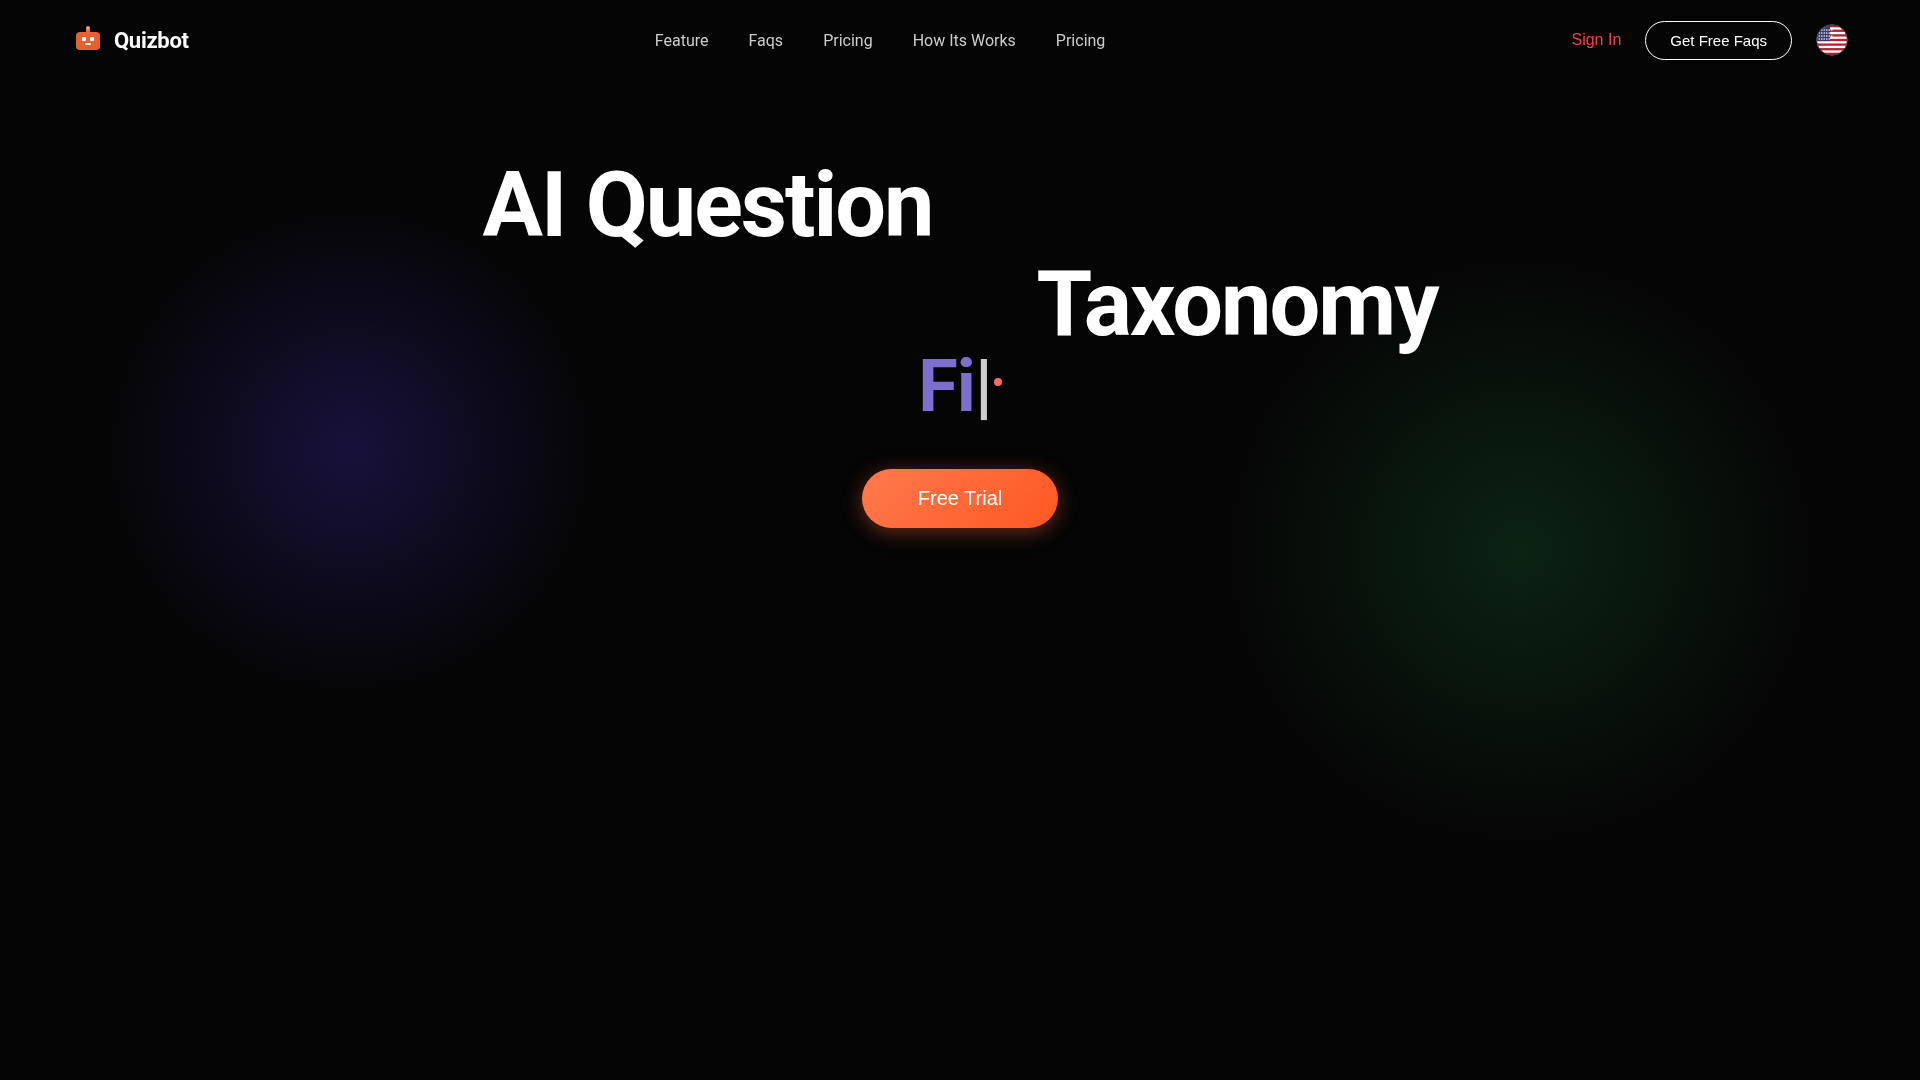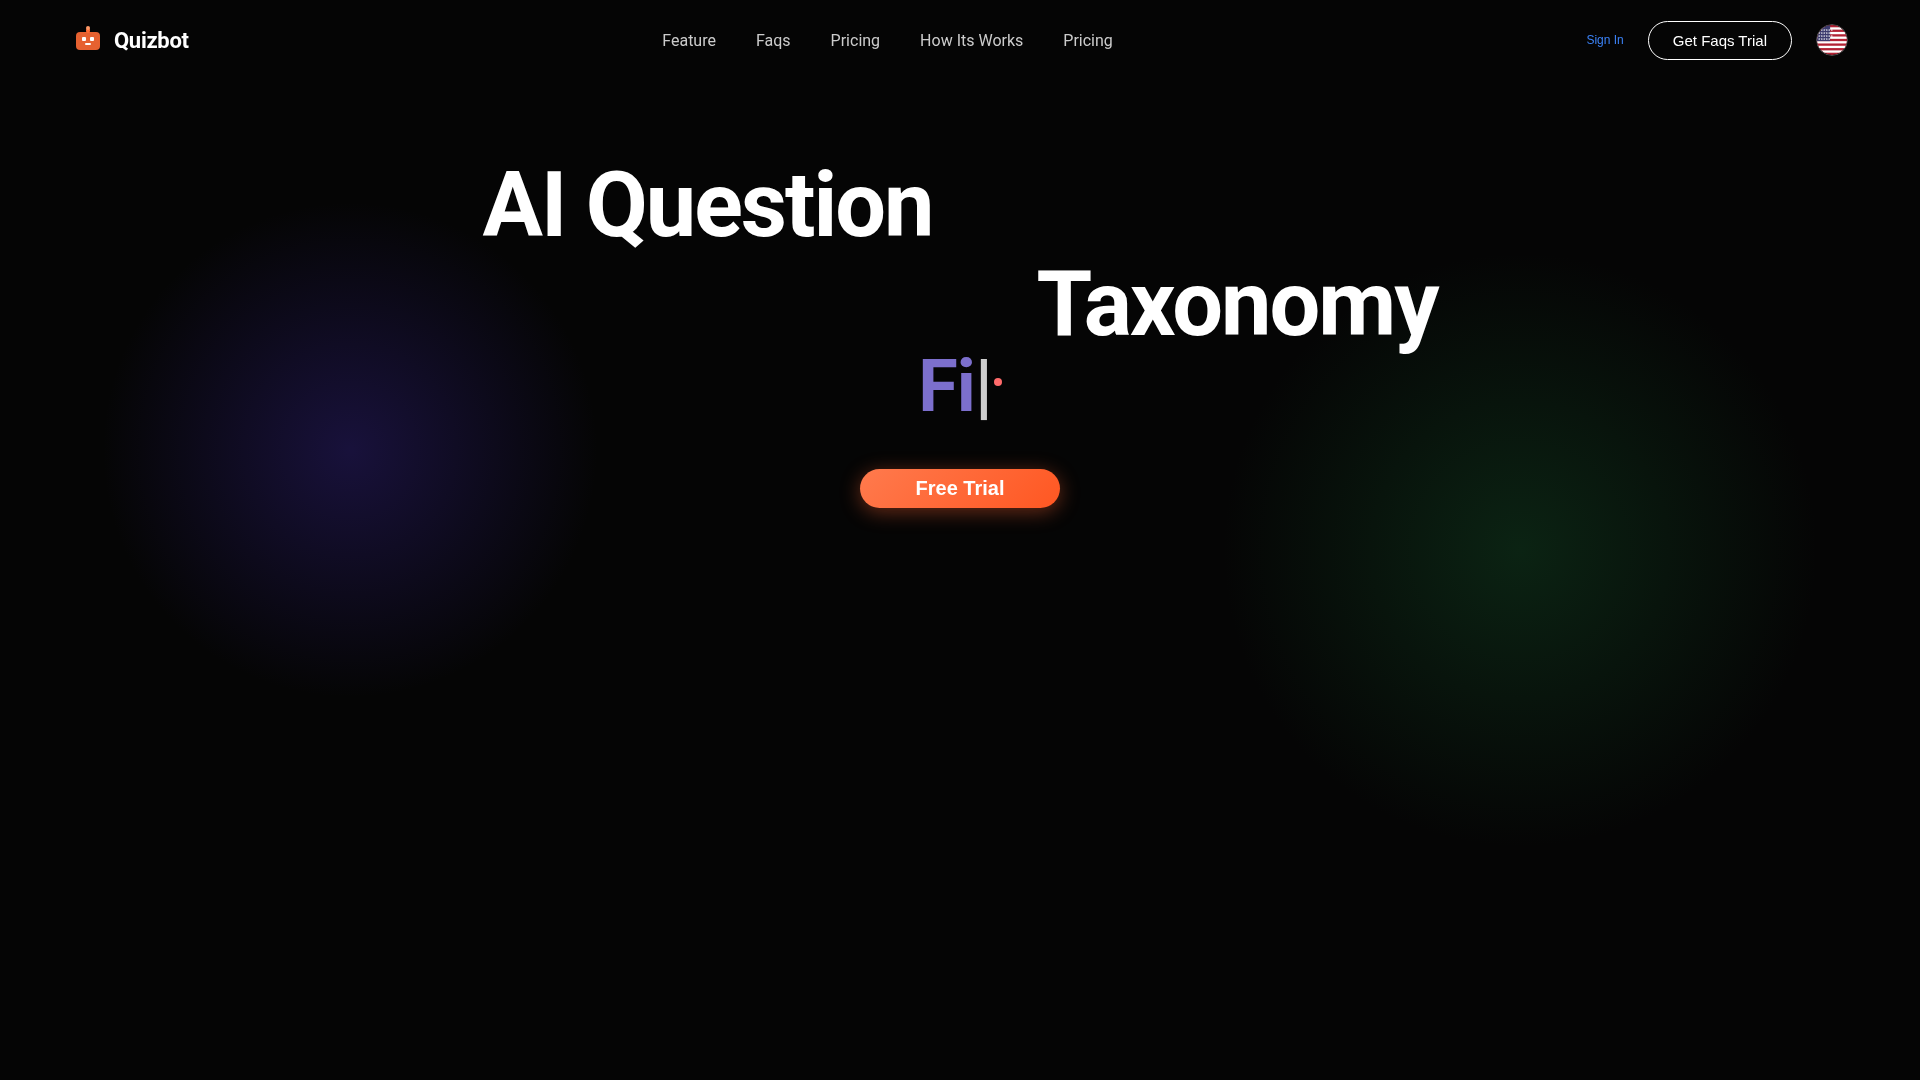--- a/index.html
+++ b/index.html
@@ -85,23 +85,23 @@
       transition: color 0.2s;
     }
 
     .nav-right {
       display: flex;
       align-items: center;
       gap: 24px;
     }
 
     .sign-in-btn {
-      color: #3b82f6;
+      color: #ef4444;
       text-decoration: none;
-      font-size: 12px;
+      font-size: 16px;
       font-weight: 400;
       background: none;
       border: none;
       cursor: pointer;
     }
 
     .get-free-trial-btn {
       background: transparent;
       border: 1.5px solid #ffffff;
       color: #ffffff;
@@ -189,24 +189,24 @@
       background: #ff6b6b;
       border-radius: 50%;
       margin-left: 2px;
       vertical-align: super;
     }
 
     .free-trial-btn {
       background: linear-gradient(135deg, #ff7a4d, #ff5722);
       color: #ffffff;
       border: none;
-      padding: 8px 56px;
+      padding: 18px 56px;
       border-radius: 50px;
       font-size: 20px;
-      font-weight: 700;
+      font-weight: 400;
       cursor: pointer;
       transition: transform 0.2s, box-shadow 0.2s;
       box-shadow: 0 4px 20px rgba(255, 100, 50, 0.4);
     }
 
     
     .us-flag {
       width: 32px;
       height: 32px;
       border-radius: 50%;
@@ -236,21 +236,21 @@
   <ul class="nav-links">
     <li><a href="#">Feature</a></li>
     <li><a href="#">Faqs</a></li>
     <li><a href="#">Pricing</a></li>
     <li><a href="#">How Its Works</a></li>
     <li><a href="#">Pricing</a></li>
   </ul>
 
   <div class="nav-right">
     <button class="sign-in-btn">Sign In</button>
-    <button class="get-free-trial-btn">Get Faqs Trial</button>
+    <button class="get-free-trial-btn">Get Free Faqs</button>
 
     <div class="flag-icon">
       <svg class="us-flag" viewBox="0 0 32 32" xmlns="http://www.w3.org/2000/svg">
         <clipPath id="circle-clip">
           <circle cx="16" cy="16" r="16"></circle>
         </clipPath>
         <g clip-path="url(#circle-clip)">
           <rect width="32" height="32" fill="#B22234"></rect>
           <rect y="2.46" width="32" height="2.46" fill="white"></rect>
           <rect y="7.38" width="32" height="2.46" fill="white"></rect>

